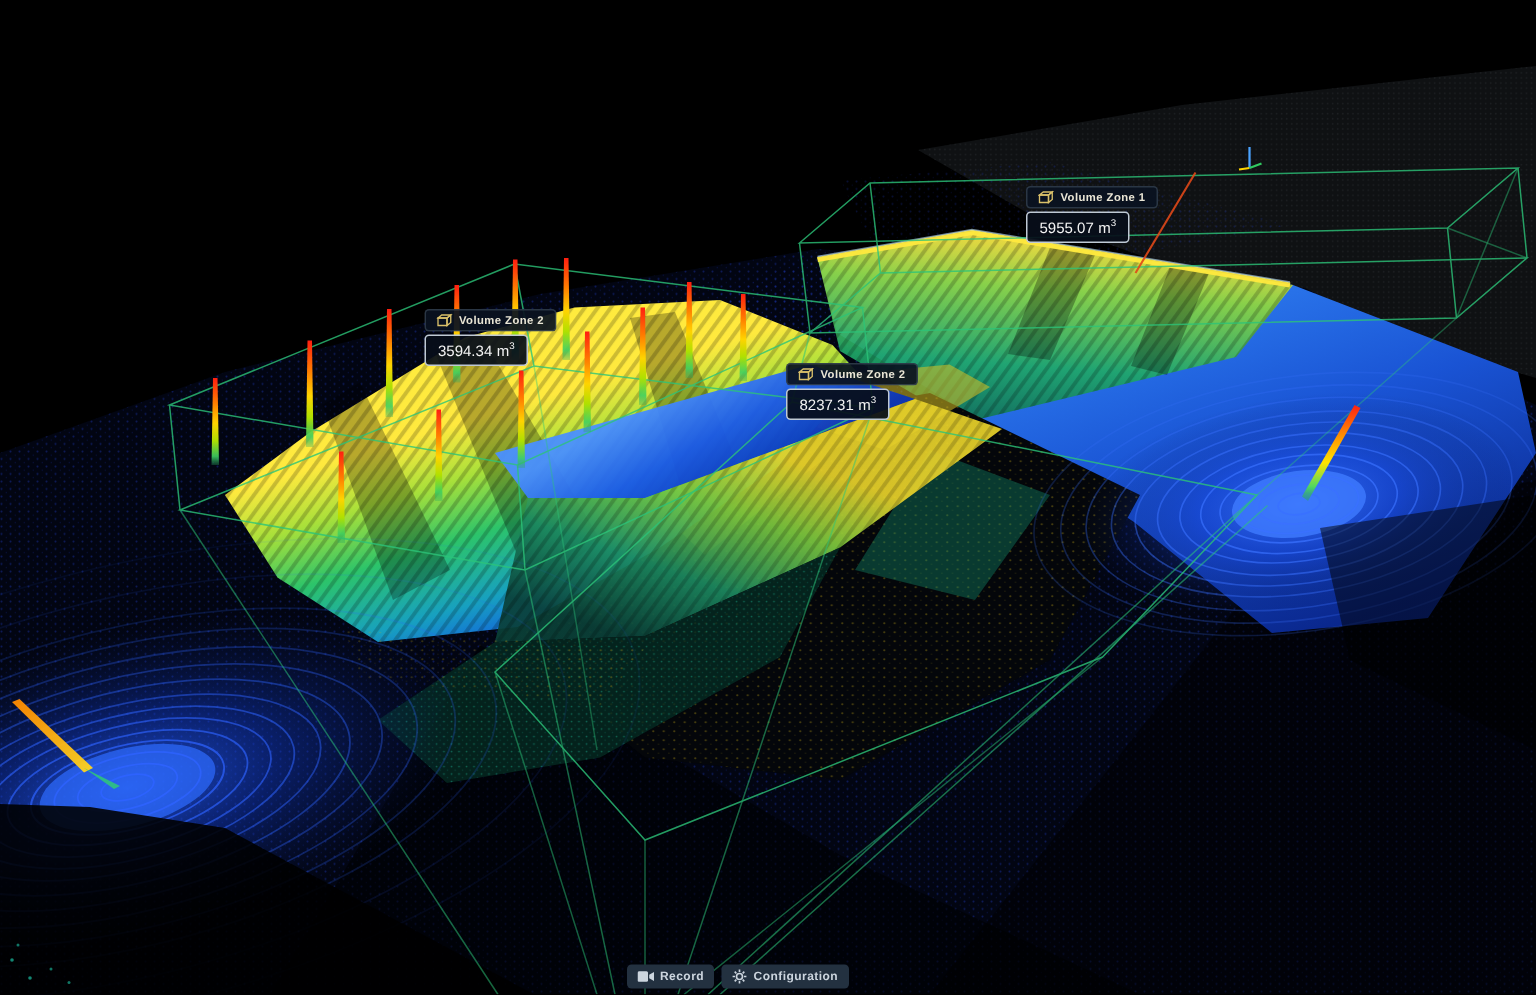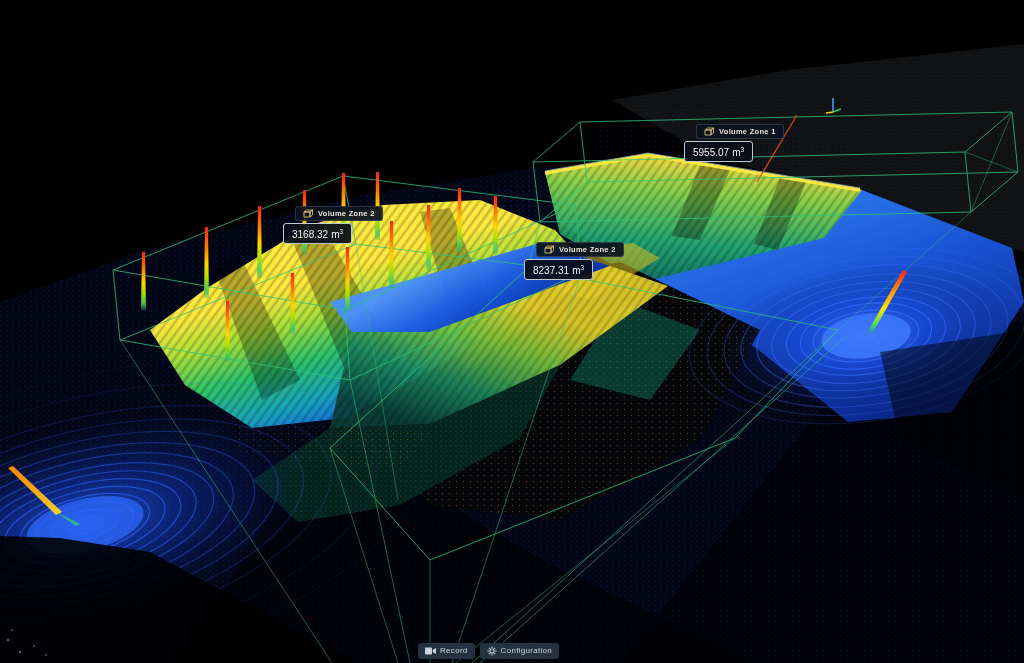--- a/index.html
+++ b/index.html
@@ -4,31 +4,31 @@
 <style>
   html,body{margin:0;padding:0;background:#000;}
   body{width:1024px;height:663px;overflow:hidden;font-family:"Liberation Sans",sans-serif;}
   .stage{position:relative;width:1024px;height:663px;background:#000;overflow:hidden;}
   .scene-svg{position:absolute;inset:0;display:block;}
 
   
   .zone-card{position:absolute;display:flex;flex-direction:column;align-items:flex-start;gap:2px;z-index:20;}
   .zone-head{display:flex;align-items:center;gap:4px;background:rgba(10,18,32,.93);
     border:1px solid rgba(130,150,170,.28);border-radius:3px;padding:2px 7px;
-    color:#eae6d6;font-size:7.5px;font-weight:700;letter-spacing:.3px;white-space:nowrap;margin-left:12px;}
+    color:#eae6d6;font-size:7.5px;font-weight:700;letter-spacing:.3px;white-space:nowrap;}
   .zone-head .cube{display:inline-flex;}
   .zone-val{background:rgba(7,14,26,.93);border:1px solid #bfc9d4;border-radius:3px;
     padding:1px 8px;color:#f4f4f4;font-size:10px;font-weight:500;white-space:nowrap;line-height:14px;}
   .zone-val .unit{margin-left:3px;}
   .zone-val sup{font-size:6.5px;}
 
   
   .toolbar{position:absolute;left:418px;top:643px;display:flex;gap:5px;z-index:20;}
   .tool-btn{display:flex;align-items:center;gap:4px;background:#233140;border:none;
-    border-radius:3px;padding:3px 7px;color:#ccd5de;font-size:8px;font-weight:400;
+    border-radius:3px;padding:3px 7px;color:#ccd5de;font-size:8px;font-weight:700;
     letter-spacing:.3px;font-family:inherit;cursor:pointer;line-height:10px;}
 </style>
 </head>
 <body>
 
 <div class="stage">
 
 <svg class="scene-svg" width="1024" height="663" viewBox="0 0 1024 663">
   <defs>
     <pattern id="pB" width="6" height="5" patternUnits="userSpaceOnUse">
@@ -314,21 +314,21 @@
       <span class="cube">
         <svg width="11" height="9" viewBox="0 0 11 9" fill="none" stroke="#d9c06a" stroke-width="0.9">
           <polygon points="1,3 7,3 7,8 1,8"></polygon>
             <polygon points="1,3 3.5,1 9.5,1 7,3"></polygon>
             <polygon points="7,3 9.5,1 9.5,6 7,8"></polygon>
         </svg>
       </span>
       <span>Volume Zone 2</span>
     </div>
     <div class="zone-val">
-      <span>3168.32</span><span class="unit"><span>m</span><sup>3</sup></span>
+      <span>3594.34</span><span class="unit"><span>m</span><sup>3</sup></span>
     </div>
   </div>
 
   <div class="toolbar">
     <button class="tool-btn">
       <span style="display:inline-flex;">
         <svg width="11" height="8" viewBox="0 0 11 8" fill="#ccd5de">
           <rect x="0" y="0.5" width="7" height="7" rx="1"></rect>
           <path d="M7.8 2.8 L11 1 V7 L7.8 5.2 Z"></path>
         </svg>

